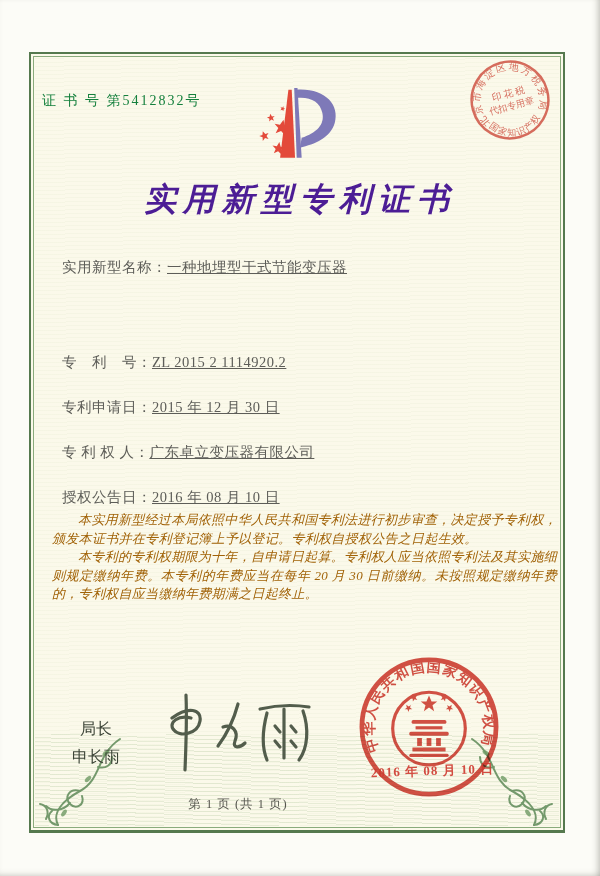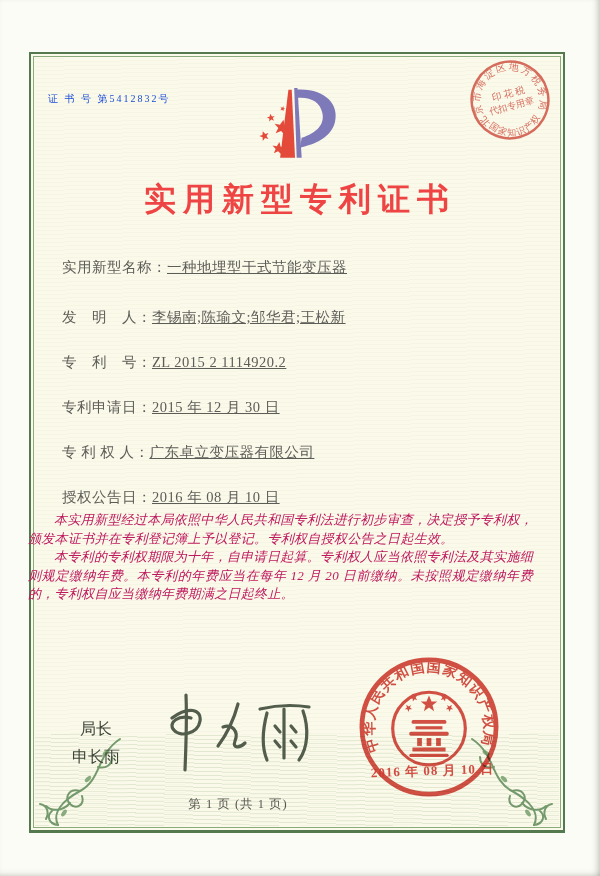--- a/index.html
+++ b/index.html
@@ -9,29 +9,29 @@
   
   .frame{position:absolute;left:29px;top:52px;width:532px;height:776px;
          border:2px solid #55794e;border-bottom-width:3px;background:#fbf9ea;}
   .frame::before{content:"";position:absolute;inset:2px;border:1px solid #8aab7c;pointer-events:none;}
   .pattern{position:absolute;inset:4px;
            background:repeating-linear-gradient(179deg, rgba(150,180,120,.10) 0 1px, transparent 1px 4px);
            opacity:.55;pointer-events:none;}
   .pattern-bottom{position:absolute;left:4px;right:4px;bottom:4px;height:92px;
            background:repeating-linear-gradient(2deg, rgba(125,165,105,.20) 0 1px, transparent 1px 4px);
            opacity:.8;pointer-events:none;}
-  .cert-no{position:absolute;left:48px;top:92px;font-size:10px;letter-spacing:2px;color:#1d4ed8;}
+  .cert-no{position:absolute;left:42px;top:92px;font-size:14px;letter-spacing:2px;color:#15803d;}
   .logo{position:absolute;left:242px;top:83px;}
   .stamp-tax{position:absolute;left:460px;top:50px;opacity:.85;mix-blend-mode:multiply;}
   .title{position:absolute;left:0;top:178px;width:600px;margin:0;text-align:center;
-         font-size:32px;font-weight:600;letter-spacing:7px;color:#ef4444;}
+         font-size:32px;font-weight:600;letter-spacing:7px;color:#4c1d95;font-style:italic;}
   .field-row{position:absolute;left:62px;width:480px;font-size:14.5px;color:#5d5d58;white-space:nowrap;}
   .field-label{letter-spacing:.5px;}
   .field-value{letter-spacing:.5px;text-decoration:underline;}
-  .paras{position:absolute;left:28px;top:511px;width:505px;color:#be185d;font-family:Liberation Serif, serif;}
+  .paras{position:absolute;left:52px;top:511px;width:505px;color:#a16207;font-family:Liberation Serif, serif;}
   .paras p{margin:0;font-size:13px;line-height:18.5px;text-indent:2em;font-style:italic;
            letter-spacing:.3px;text-align:justify;}
   .signer-title{position:absolute;left:80px;top:719px;font-size:16px;color:#3c4437;
                 font-family:"Liberation Sans","DejaVu Sans",sans-serif;}
   .signer-name{position:absolute;left:72px;top:747px;font-size:16px;color:#3c4437;
                 font-family:Liberation Serif, serif;}
   .signature{position:absolute;left:150px;top:688px;}
   .seal{position:absolute;left:354px;top:652px;opacity:.88;mix-blend-mode:multiply;}
   .seal-date{position:absolute;left:350px;top:762px;width:165px;text-align:center;
              font-size:13px;font-weight:bold;color:#cf3a30;letter-spacing:1px;
@@ -117,39 +117,36 @@
       <text x="60" y="56" text-anchor="middle" font-size="11.5" font-family="'Liberation Serif','DejaVu Serif',serif">印 花 税</text>
       <text x="60" y="71" text-anchor="middle" font-size="11" font-family="'Liberation Serif','DejaVu Serif',serif">代扣专用章</text>
     </g>
   </svg>
 
   <h1 class="title">实用新型专利证书</h1>
 
   <div class="field-row" style="top:258px">
     <span class="field-label">实用新型名称：</span><span class="field-value">一种地埋型干式节能变压器</span>
   </div>
-  <div class="field-row" style="top:308px">
-    <span class="field-label">发　明　人：</span><span class="field-value">李锡南;陈瑜文;邹华君;王松新</span>
-  </div>
   <div class="field-row" style="top:353px">
     <span class="field-label">专　利　号：</span><span class="field-value">ZL 2015 2 1114920.2</span>
   </div>
   <div class="field-row" style="top:398px">
     <span class="field-label">专利申请日：</span><span class="field-value">2015 年 12 月 30 日</span>
   </div>
   <div class="field-row" style="top:443px">
     <span class="field-label">专 利 权 人：</span><span class="field-value">广东卓立变压器有限公司</span>
   </div>
   <div class="field-row" style="top:488px">
     <span class="field-label">授权公告日：</span><span class="field-value">2016 年 08 月 10 日</span>
   </div>
 
   <div class="paras">
     <p>本实用新型经过本局依照中华人民共和国专利法进行初步审查，决定授予专利权，颁发本证书并在专利登记簿上予以登记。专利权自授权公告之日起生效。</p>
-    <p>本专利的专利权期限为十年，自申请日起算。专利权人应当依照专利法及其实施细则规定缴纳年费。本专利的年费应当在每年 12 月 20 日前缴纳。未按照规定缴纳年费的，专利权自应当缴纳年费期满之日起终止。</p>
+    <p>本专利的专利权期限为十年，自申请日起算。专利权人应当依照专利法及其实施细则规定缴纳年费。本专利的年费应当在每年 20 月 30 日前缴纳。未按照规定缴纳年费的，专利权自应当缴纳年费期满之日起终止。</p>
   </div>
 
   <div class="signer-title">局长</div>
   <div class="signer-name">申长雨</div>
 
   <svg class="signature" width="170" height="90" viewBox="0 0 170 90">
     <g fill="none" stroke="#414d3c" stroke-width="3.2" stroke-linecap="round" stroke-linejoin="round" opacity=".9">
       <path d="M22,30 C38,18 52,21 50,33 C48,46 29,50 23,41 C19,34 28,27 41,30"></path>
       <path d="M36,7 C37,30 36,58 35,82"></path>
       <path d="M88,16 C84,31 77,46 68,58"></path>

